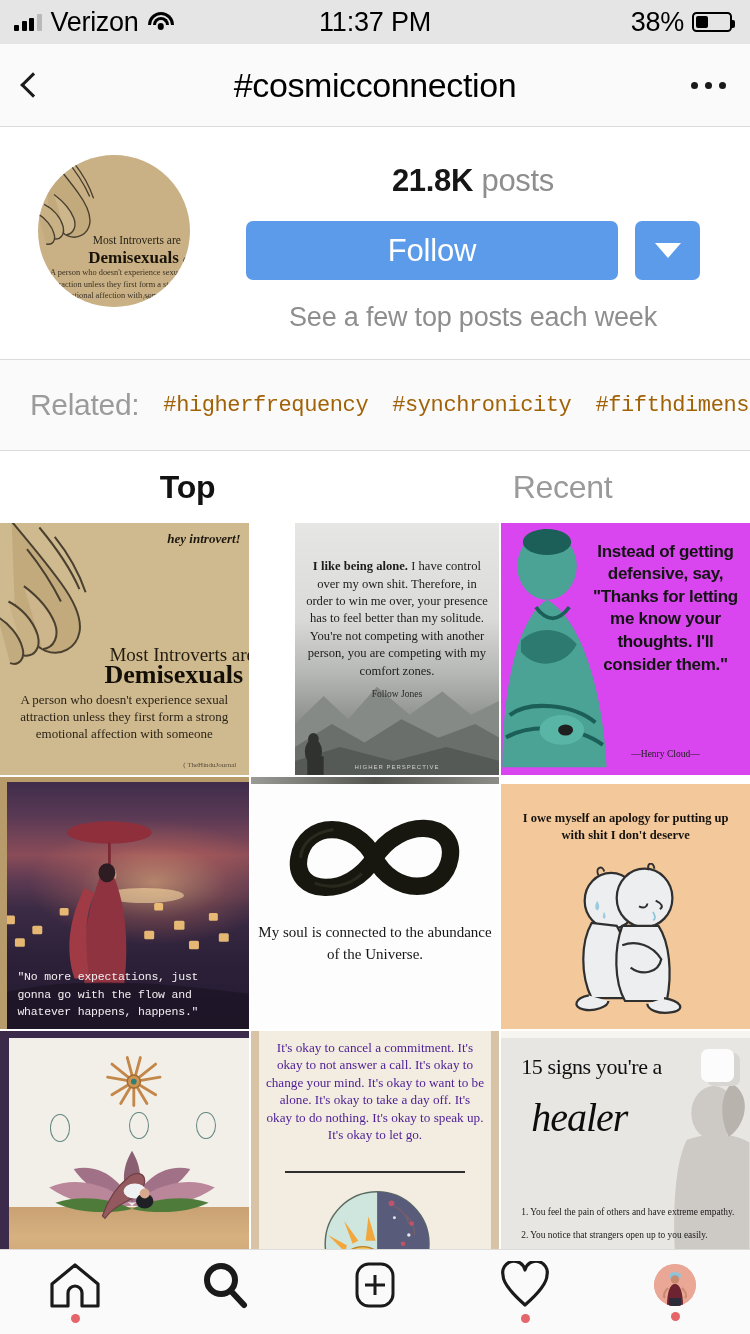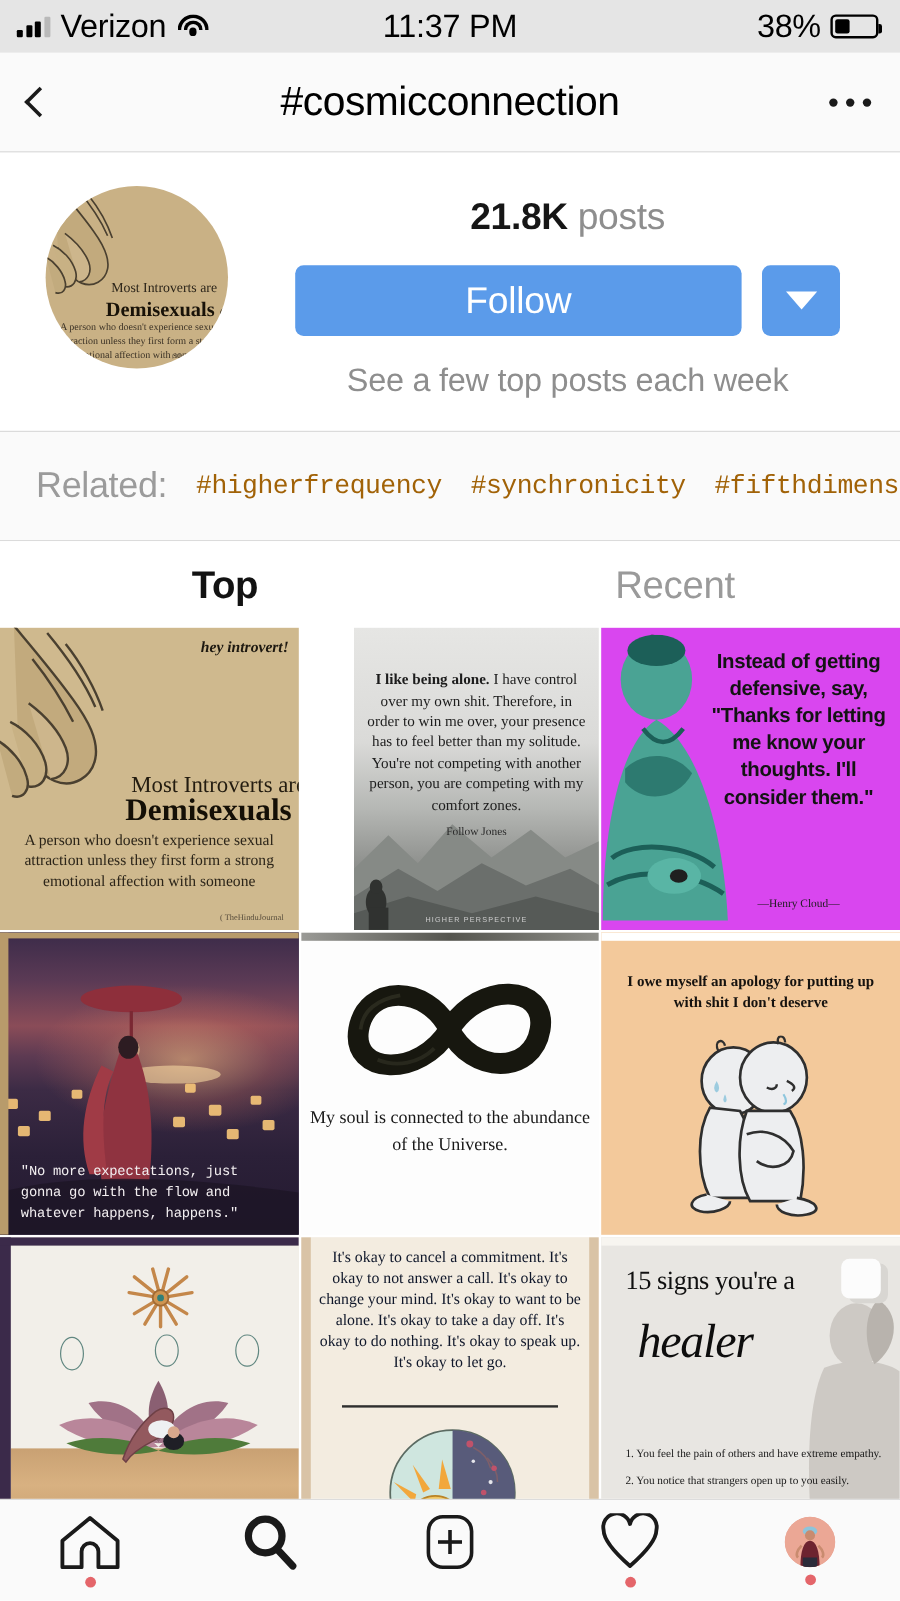--- a/index.html
+++ b/index.html
@@ -151,21 +151,21 @@
   .c7 .sun { position:absolute; left:40%; top:8%; width:28%; height:26%; }
   .c7 .lotus { position:absolute; left:16%; top:44%; width:74%; height:30%; }
   .c7 .med1,.c7 .med2,.c7 .med3 { position:absolute; width:8%; height:11%; border-radius:50%; border:1.6px solid #3c6d66; opacity:.8; }
   .c7 .med1 { left:20%; top:33%; } .c7 .med2 { left:52%; top:32%; } .c7 .med3 { left:79%; top:32%; }
   .c7 .yogi { position:absolute; left:36%; top:50%; width:30%; height:26%; }
 
   
   .c8 { background:#f3ece0; }
   .c8 .edgeL { position:absolute; left:0; top:0; bottom:0; width:8px; background:#d9c3a6; }
   .c8 .edgeR { position:absolute; right:0; top:0; bottom:0; width:8px; background:#d9c3a6; }
-  .c8 .txt { position:absolute; left:6%; top:3%; width:88%; text-align:center; font-family:"Liberation Serif", serif; font-size:13.2px; line-height:1.33; color:#0f172a; }
+  .c8 .txt { position:absolute; left:6%; top:3%; width:88%; text-align:center; font-family:"Liberation Serif", serif; font-size:13.2px; line-height:1.33; color:#4c1d95; }
   .c8 .rule { position:absolute; left:14%; right:14%; top:55.5%; height:2px; background:#2e2e2e; }
   .c8 .mandala { position:absolute; left:22%; top:59%; width:58%; height:46%; }
 
   
   .c9 { background:#e8e6e2; }
   .c9 .topbar { position:absolute; left:0; right:0; top:0; height:7px; background:#f7f5f0; }
   .c9 .silh { position:absolute; right:0; top:5%; width:36%; height:95%; }
   .c9 .t1 { position:absolute; left:8%; top:9%; font-family:"Liberation Serif", serif; font-size:22px; color:#101010; letter-spacing:-0.4px; }
   .c9 .t2 { position:absolute; left:12%; top:25%; font-family:"Liberation Serif", serif; font-style:italic; font-size:40px; color:#0d0d0d; letter-spacing:-1px; }
   .c9 .l1 { position:absolute; left:8%; top:70%; width:86%; font-family:"Liberation Serif", serif; font-size:9.4px; color:#1a1a1a; }

